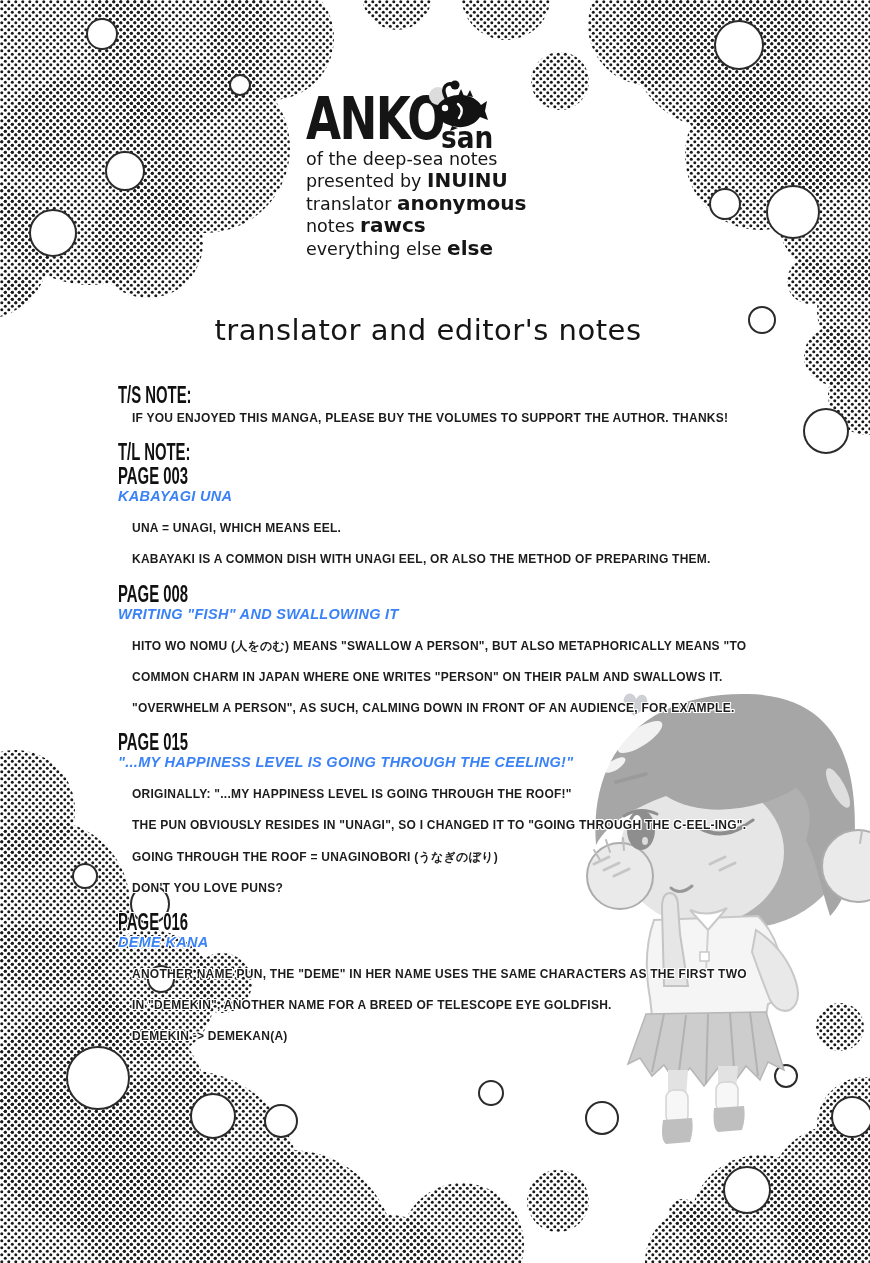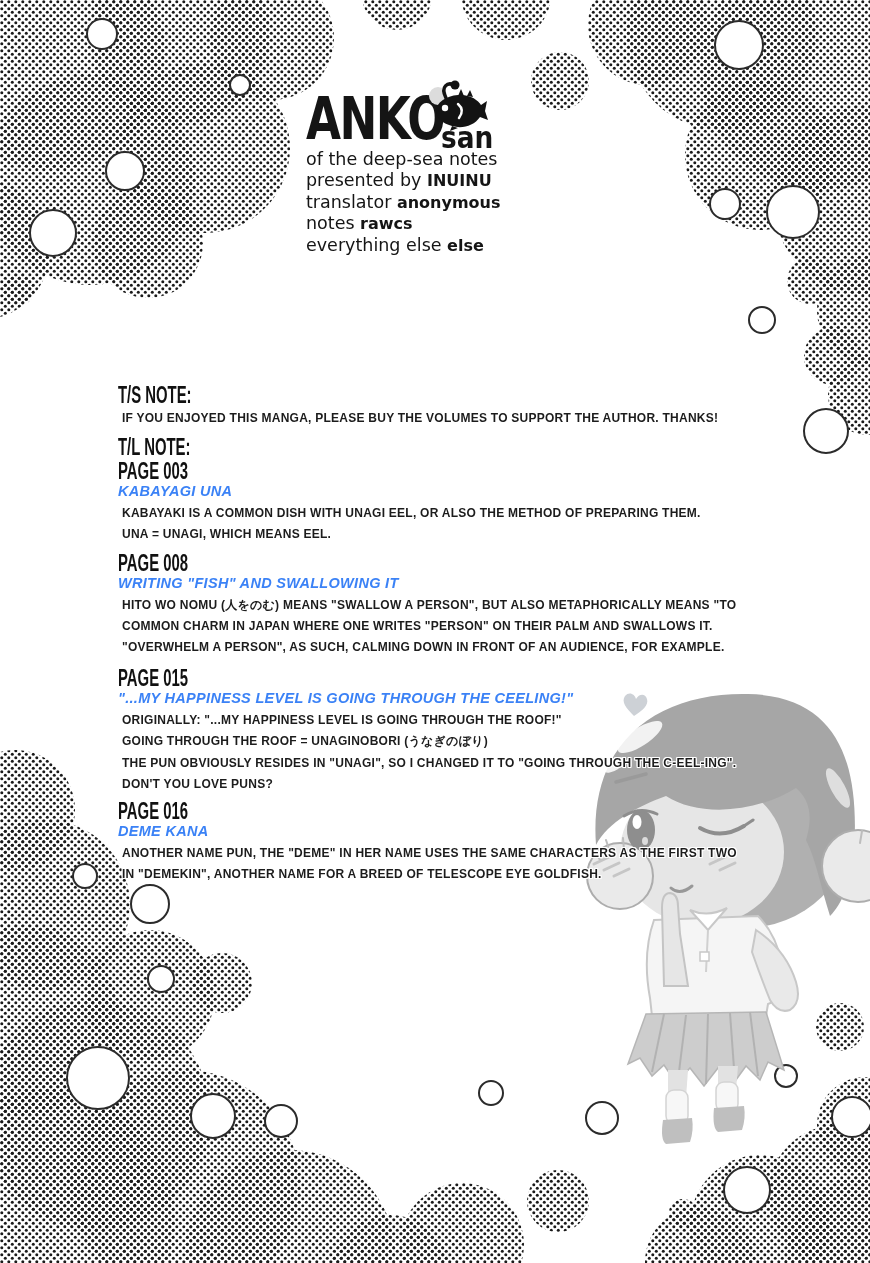--- a/index.html
+++ b/index.html
@@ -21,21 +21,21 @@
     position:absolute; left:441px; top:123px;
     font-family:"DejaVu Sans",sans-serif; font-weight:700;
     font-size:30px; line-height:1; transform:scaleX(0.88); transform-origin:0 0;
   }
   .fish-icon{position:absolute; left:428px; top:76px;}
   .title-credits{
     position:absolute; left:306px; top:149px;
     font-family:"DejaVu Sans",sans-serif; font-size:17.5px; line-height:21.4px;
     white-space:nowrap;
   }
-  .title-credits b{font-size:16px; font-weight:700;}
+  .title-credits b{font-size:20px; font-weight:700;}
 
   
   .notes-heading{
     position:absolute; left:0; right:14px; top:313px; margin:0;
     text-align:center; font-family:"DejaVu Sans",sans-serif;
     font-weight:400; font-size:29px; line-height:1.2; letter-spacing:0.5px;
   }
 
   
   .notes{
@@ -44,21 +44,21 @@
                 -1px -1px 0 #fff,1px 1px 0 #fff,1px -1px 0 #fff,-1px 1px 0 #fff;
   }
   .sec-hdr{
     margin:0; display:block; height:22px;
     font-family:"Liberation Sans",sans-serif; font-weight:700;
     font-size:24px; line-height:22px; letter-spacing:0;
     transform:scaleX(0.62); transform-origin:0 50%; white-space:nowrap;
     color:#111;
   }
   .body-line{
-    margin:4px; font-weight:700; font-size:12px; line-height:17.2px;
+    margin:14px; font-weight:700; font-size:12px; line-height:17.2px;
     letter-spacing:0.25px; white-space:nowrap; color:#1c1c1c;
   }
   .entry-title{
     margin:0; font-style:italic; font-weight:700; font-size:14.5px;
     line-height:19px; letter-spacing:0.3px; white-space:nowrap; color:#3b82f6;
   }
   .mt4{margin-top:4px}.mt9{margin-top:9px}.mt2{margin-top:2px}
   .mt8{margin-top:8px}.mt11{margin-top:11px}.mt7{margin-top:7px}
 </style>
 </head>
@@ -229,52 +229,54 @@
     <span class="title-suffix">san</span>
     <div class="title-credits">
       <div>of the deep-sea notes</div>
       <div><span>presented by </span><b>INUINU</b></div>
       <div><span>translator </span><b>anonymous</b></div>
       <div><span>notes </span><b>rawcs</b></div>
       <div><span>everything else </span><b>else</b></div>
     </div>
   </header>
 
+  <h1 class="notes-heading">translator and editor's notes</h1>
 
   <section class="notes">
     <h2 class="sec-hdr">T/S NOTE:</h2>
     <p class="body-line mt4">IF YOU ENJOYED THIS MANGA, PLEASE BUY THE VOLUMES TO SUPPORT THE AUTHOR. THANKS!</p>
 
     <h2 class="sec-hdr mt9">T/L NOTE:</h2>
 
     <div>
       <h3 class="sec-hdr mt2">PAGE 003</h3>
       <div class="entry-title">KABAYAGI UNA</div>
+      <p class="body-line">UNA = UNAGI, WHICH MEANS EEL.</p>
       <p class="body-line">KABAYAKI IS A COMMON DISH WITH UNAGI EEL, OR ALSO THE METHOD OF PREPARING THEM.</p>
-      <p class="body-line">UNA = UNAGI, WHICH MEANS EEL.</p>
     </div>
 
     <div>
       <h3 class="sec-hdr mt8">PAGE 008</h3>
       <div class="entry-title">WRITING "FISH" AND SWALLOWING IT</div>
       <p class="body-line">HITO WO NOMU (人をのむ) MEANS "SWALLOW A PERSON", BUT ALSO METAPHORICALLY MEANS "TO</p>
       <p class="body-line">COMMON CHARM IN JAPAN WHERE ONE WRITES "PERSON" ON THEIR PALM AND SWALLOWS IT.</p>
       <p class="body-line">"OVERWHELM A PERSON", AS SUCH, CALMING DOWN IN FRONT OF AN AUDIENCE, FOR EXAMPLE.</p>
     </div>
 
     <div>
       <h3 class="sec-hdr mt11">PAGE 015</h3>
       <div class="entry-title">"...MY HAPPINESS LEVEL IS GOING THROUGH THE CEELING!"</div>
       <p class="body-line">ORIGINALLY: "...MY HAPPINESS LEVEL IS GOING THROUGH THE ROOF!"</p>
+      <p class="body-line">THE PUN OBVIOUSLY RESIDES IN "UNAGI", SO I CHANGED IT TO "GOING THROUGH THE C-EEL-ING".</p>
       <p class="body-line">GOING THROUGH THE ROOF = UNAGINOBORI (うなぎのぼり)</p>
-      <p class="body-line">THE PUN OBVIOUSLY RESIDES IN "UNAGI", SO I CHANGED IT TO "GOING THROUGH THE C-EEL-ING".</p>
       <p class="body-line">DON'T YOU LOVE PUNS?</p>
     </div>
 
     <div>
       <h3 class="sec-hdr mt7">PAGE 016</h3>
       <div class="entry-title">DEME KANA</div>
       <p class="body-line">ANOTHER NAME PUN, THE "DEME" IN HER NAME USES THE SAME CHARACTERS AS THE FIRST TWO</p>
       <p class="body-line">IN "DEMEKIN", ANOTHER NAME FOR A BREED OF TELESCOPE EYE GOLDFISH.</p>
+      <p class="body-line">DEMEKIN -&gt; DEMEKAN(A)</p>
     </div>
   </section>
 
 </div>
 
 </body></html>

